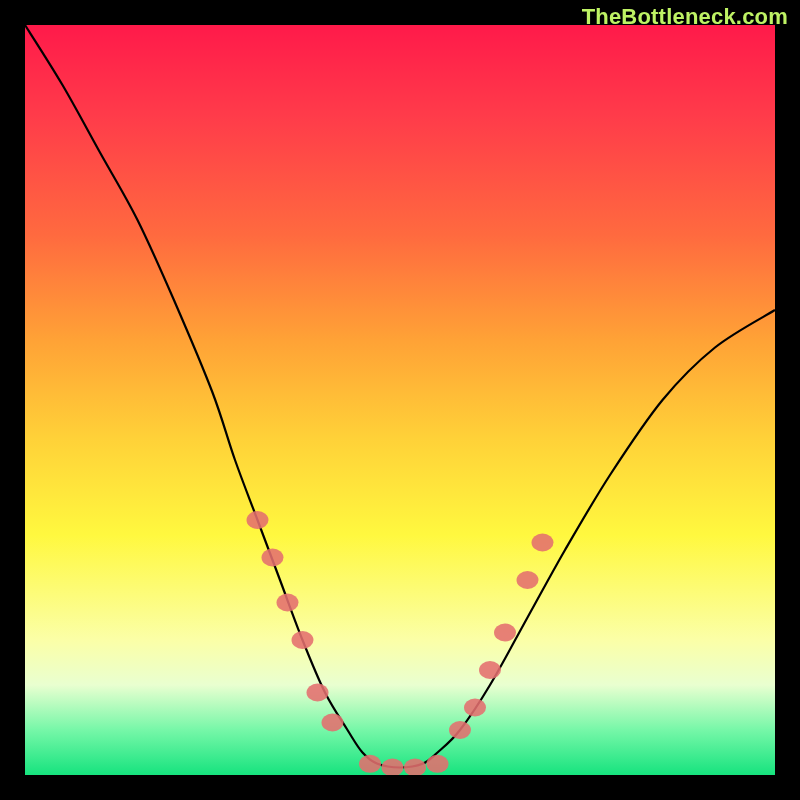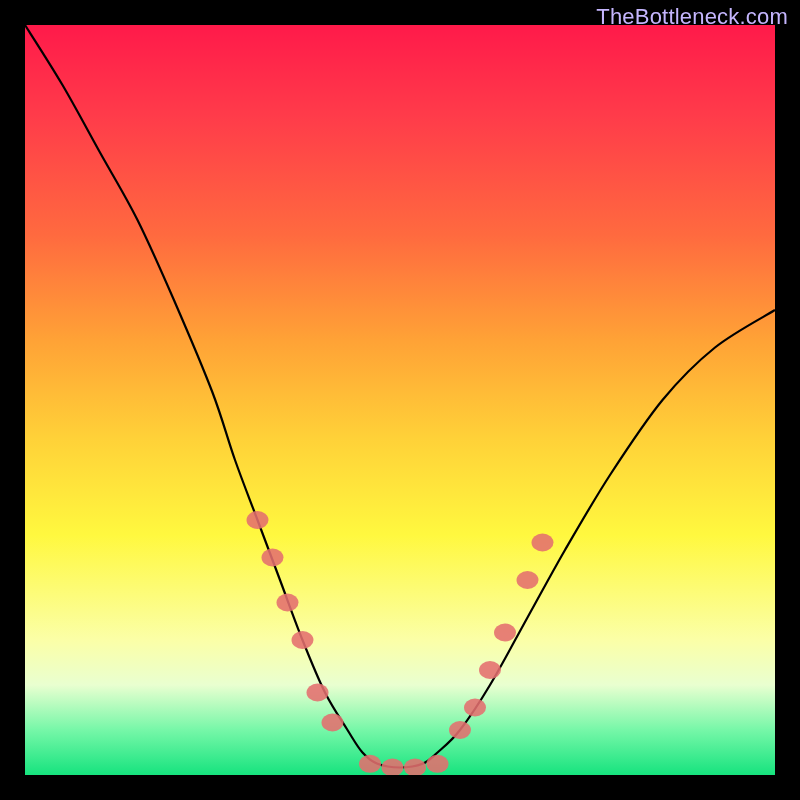--- a/index.html
+++ b/index.html
@@ -27,22 +27,22 @@
       #fbffa7 82%,
       #e9ffd0 88%,
       #76f7a8 94%,
       #16e37e 100%);
   }
   .watermark {
     position: absolute;
     top: 4px;
     right: 12px;
     font-size: 22px;
-    font-weight: 400;
-    color: #c4b5fd;
+    font-weight: 700;
+    color: #bef264;
     letter-spacing: 0.2px;
     z-index: 5;
   }
   svg.plot {
     position: absolute;
     left: 25px;
     top: 25px;
     width: 750px;
     height: 750px;
     z-index: 3;

